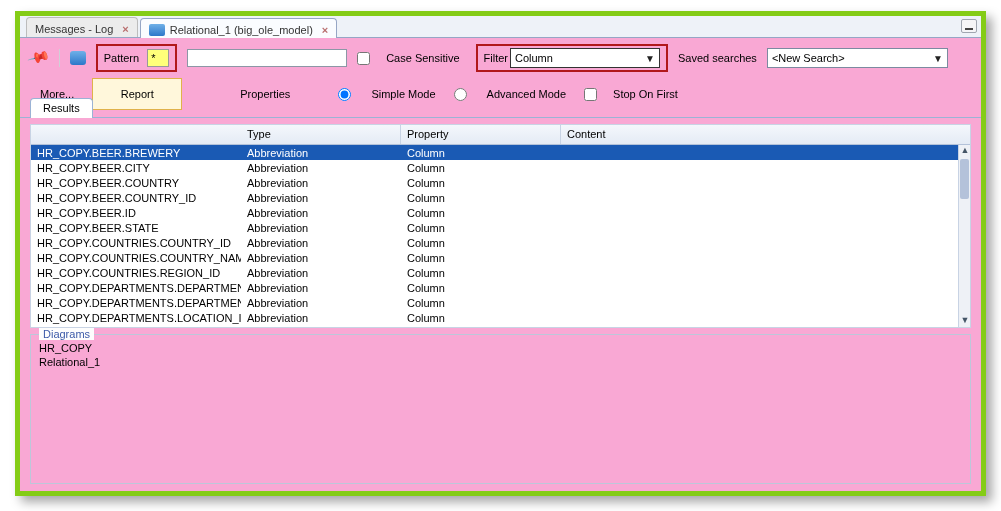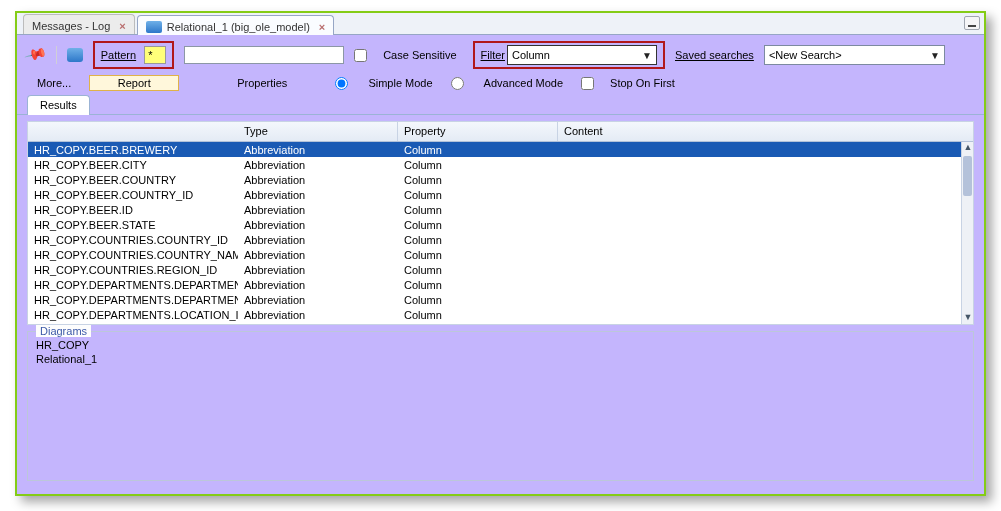--- a/index.html
+++ b/index.html
@@ -1,20 +1,20 @@
 <!DOCTYPE html>
 <html><head>
 <meta charset="utf-8">
 <style>
   * { box-sizing: border-box; }
   html, body { margin: 0; padding: 0; font-family: Tahoma, Arial, sans-serif; font-size: 11px; color: #000; }
   .wrap { width: 1001px; height: 511px; position: relative; background: #fff; }
   .panel {
     position: absolute; left: 15px; top: 11px; width: 971px; height: 485px;
-    border: 2px solid #84cc16; background: #c4b5fd;
+    border: 5px solid #84cc16; background: #f9a8d4;
     box-shadow: 6px 6px 10px rgba(0,0,0,0.35);
   }
   .tabbar {
     height: 22px; background: #eef2f8; border-bottom: 1px solid #96a6c5;
     display: flex; align-items: flex-end; padding-left: 6px; position: relative;
   }
   .tab {
     height: 20px; padding: 3px 8px 0 8px; margin-right: 2px;
     background: #ececec; border: 1px solid #bcbcbc; border-bottom: none;
     border-top-left-radius: 4px; border-top-right-radius: 4px;
@@ -37,34 +37,34 @@
     height: 58px; padding: 6px 10px 2px 10px; display: flex; flex-direction: column; gap: 6px;
   }
   .row1 { display: flex; align-items: center; gap: 10px; }
   .row2 { display: flex; align-items: center; gap: 18px; padding-left: 10px; }
   .pin { color: #c11; transform: rotate(30deg); font-size: 15px; cursor: pointer; }
   .dbicon { width: 16px; height: 14px; background: linear-gradient(#6fb0e8,#2d77c9); border-radius: 3px; display: inline-block; }
   .sep { width: 1px; height: 18px; background: #d0d0d6; }
 
   .grp-pattern { border: 2px solid #b1181b; padding: 3px 6px; display: flex; align-items: center; gap: 8px; }
   .grp-filter  { border: 2px solid #b1181b; padding: 2px 6px; display: flex; align-items: center; gap: 2px; margin-left: 6px; }
-  .lbl { white-space: nowrap; text-decoration: underline; }
+  .lbl { white-space: nowrap; }
   .pattern-box { width: 22px; height: 18px; background: #ffff7a; border: 1px solid #999; text-align: left; padding-left: 3px; line-height: 16px; }
   .txt { border: 1px solid #8c97a6; height: 18px; background: #fff; }
   .txt.search { width: 160px; }
   .cb { display: inline-flex; align-items: flex-start; gap: 16px; cursor: pointer; }
   .cb input { margin: 0; }
   .dd { border: 1px solid #333; height: 20px; background: #fff; display: flex; align-items: center; justify-content: space-between; padding: 0 4px; cursor: pointer; }
   .dd.col { width: 150px; }
   .dd.saved { width: 181px; border-color: #7c8aa0; }
   .dd .arr { font-size: 10px; color: #222; }
 
   .linkish { color: #000; cursor: pointer; }
   .btn-report {
-    width: 90px; height: 16px; border: 1px solid #e0b24a; background: #fff7db;
+    width: 90px; height: 32px; border: 1px solid #e0b24a; background: #fff7db;
     display: inline-flex; align-items: center; justify-content: center; cursor: pointer;
   }
   .rd { display: inline-flex; align-items: center; gap: 20px; cursor: pointer; }
   .rd input { margin: 0; }
 
   .innertabbar {
     height: 22px; display: flex; align-items: flex-end; padding-left: 10px; border-bottom: 1px solid #9bb3d5;
   }
   .innertab {
     height: 20px; padding: 3px 12px 0 12px;

